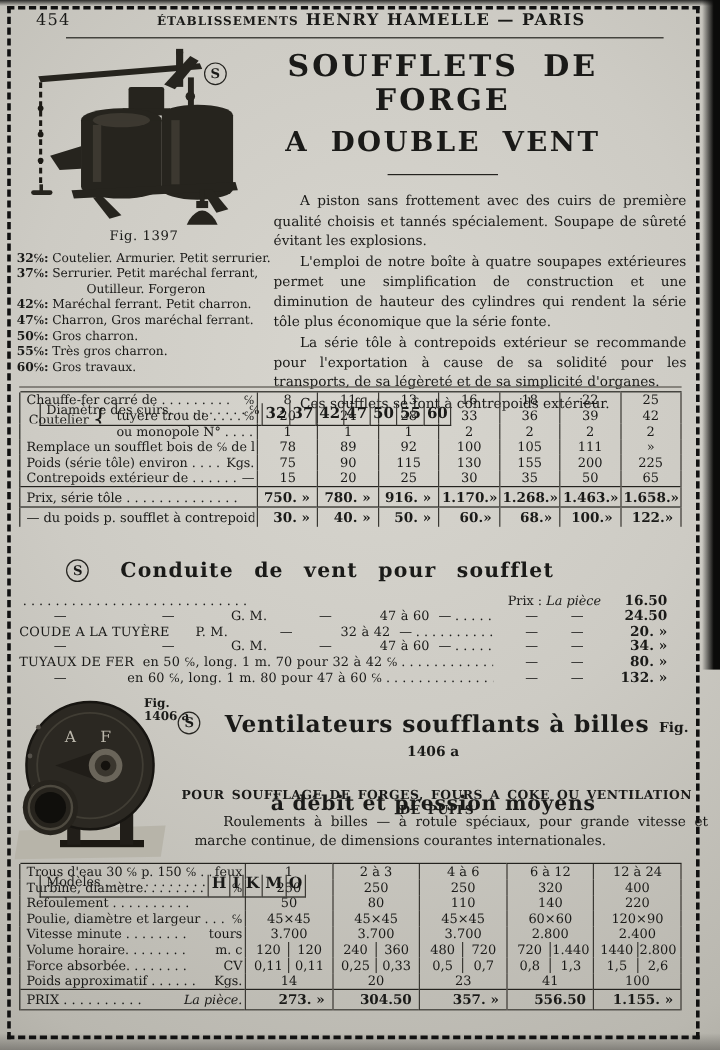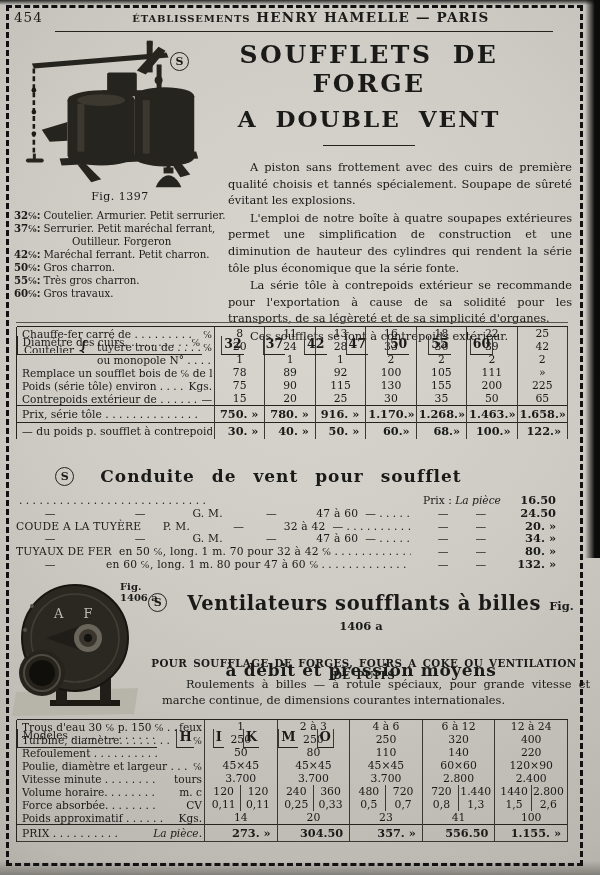--- a/index.html
+++ b/index.html
@@ -6,21 +6,21 @@
   .page{
     position:relative;width:600px;height:875px;overflow:hidden;
     background:radial-gradient(120% 90% at 52% 35%, #d8d6cf 0%, #cdcbc4 40%, #b9b7af 78%, #9b9990 100%);
     font-family:"DejaVu Serif","Liberation Serif",serif;color:#1a1a18;
   }
   .edge-top{position:absolute;top:0;left:0;right:0;height:5px;background:linear-gradient(#2a2a28,rgba(42,42,40,0));}
   .edge-right{position:absolute;top:0;right:0;width:15px;height:558px;background:linear-gradient(to left,#0b0b0a 35%,rgba(11,11,10,0));}
   .edge-bottom{position:absolute;bottom:0;left:0;right:0;height:14px;background:linear-gradient(to top,#82807a,rgba(130,128,122,0));}
   .frame{position:absolute;top:5px;left:6px;right:17px;bottom:9px;border:3px dashed #111;pointer-events:none;}
 
-  .hdr{position:absolute;top:9px;left:0;right:40px;display:flex;align-items:flex-end;gap:19px;}
+  .hdr{position:absolute;top:9px;left:16px;right:40px;display:flex;align-items:flex-end;}
   .pnum{font-size:13.5px;letter-spacing:1px;margin-left:14px;}
   .htitle{flex:1;text-align:center;font-size:13.5px;letter-spacing:1.2px;font-weight:600;}
   .hsmall{font-size:10px;letter-spacing:.8px;}
   .hdr-rule{position:absolute;top:31px;left:55px;width:498px;border-top:1.6px solid #24231f;}
 
   .smark{display:inline-flex;align-items:center;justify-content:center;width:17px;height:17px;
          border:1.4px solid #24231f;border-radius:50%;font-size:11px;font-weight:600;line-height:1;}
 
   .left-col{position:absolute;left:14px;top:38px;width:212px;}
   .bellows{display:block;margin-left:6px;}
@@ -140,20 +140,21 @@
         <circle cx="14" cy="52" r="2.4"></circle>
           <circle cx="14" cy="74" r="2.4"></circle>
           <circle cx="14" cy="96" r="2.4"></circle>
       </g>
     </svg>
     <div class="figcap">Fig. 1397</div>
     <div class="choix" id="choix">
         <div class="choix-item"><span class="choix-size">32℅:</span><span>Coutelier. Armurier. Petit serrurier.</span></div>
         <div class="choix-item"><span class="choix-size">37℅:</span><span>Serrurier. Petit maréchal ferrant, Outilleur. Forgeron</span></div>
         <div class="choix-item"><span class="choix-size">42℅:</span><span>Maréchal ferrant. Petit charron.</span></div>
+        <div class="choix-item"><span class="choix-size">47℅:</span><span>Charron, Gros maréchal ferrant.</span></div>
         <div class="choix-item"><span class="choix-size">50℅:</span><span>Gros charron.</span></div>
         <div class="choix-item"><span class="choix-size">55℅:</span><span>Très gros charron.</span></div>
         <div class="choix-item"><span class="choix-size">60℅:</span><span>Gros travaux.</span></div>
       </div>
   </div>
 
   <div class="right-col">
     <div class="title-block">
       <span class="smark smark-main">S</span>
       <div class="t1l">SOUFFLETS DE FORGE</div>

